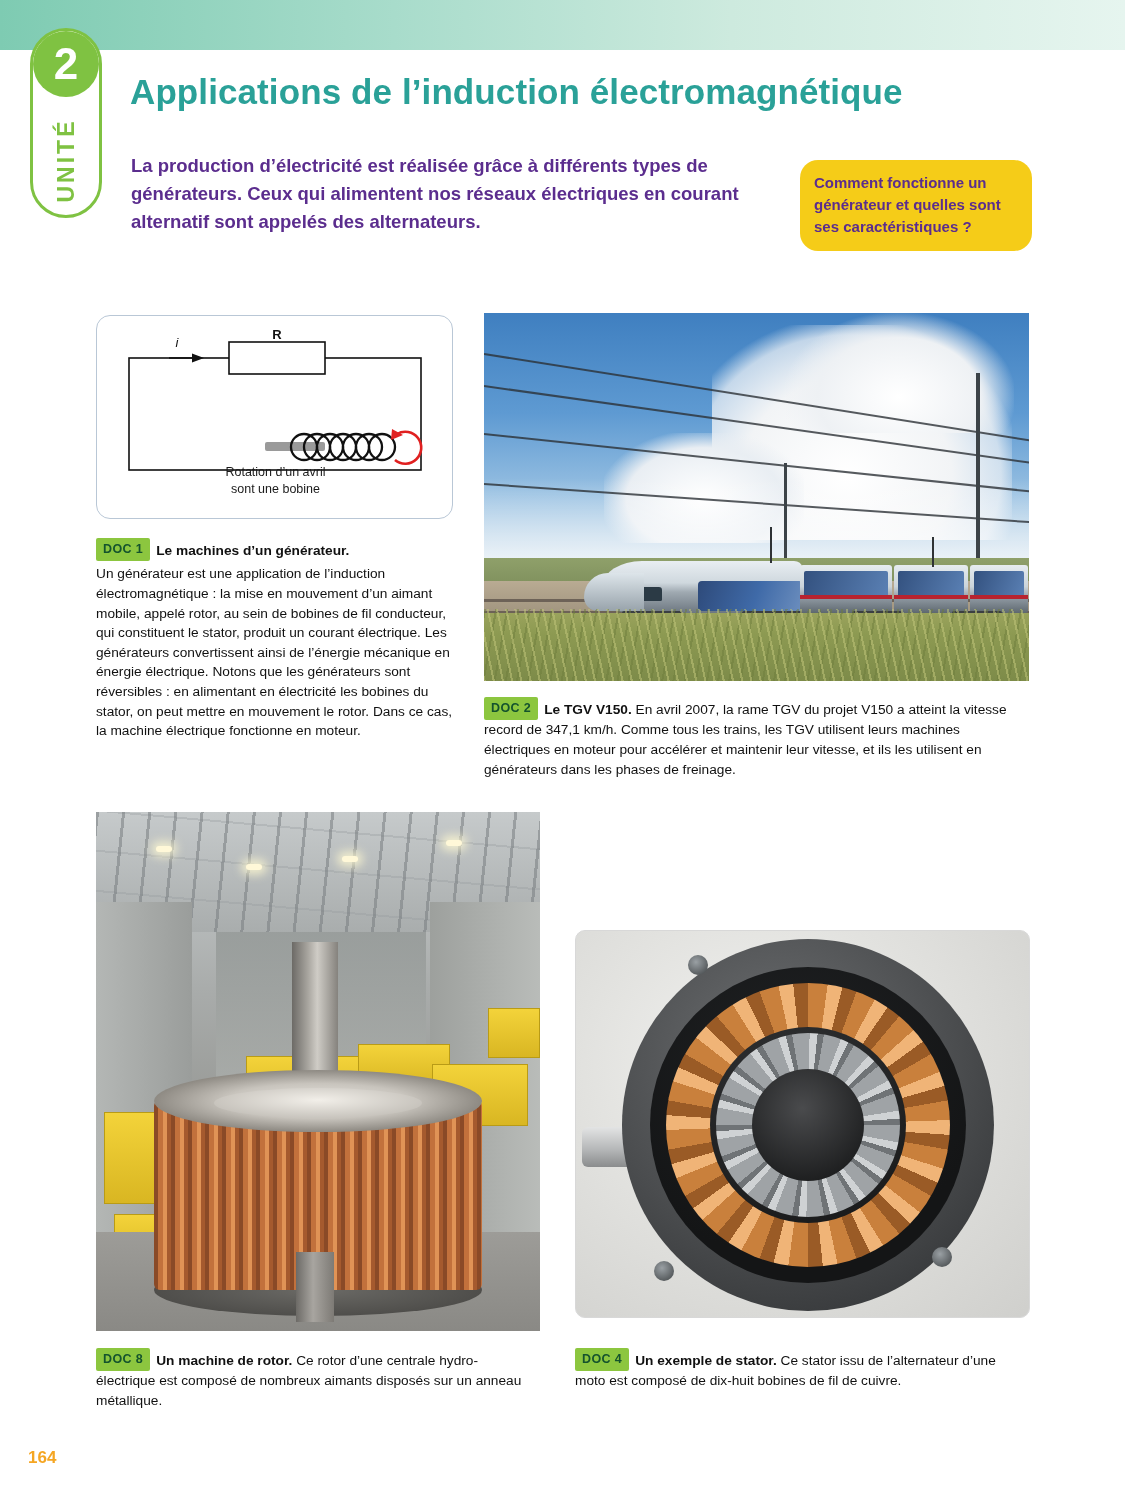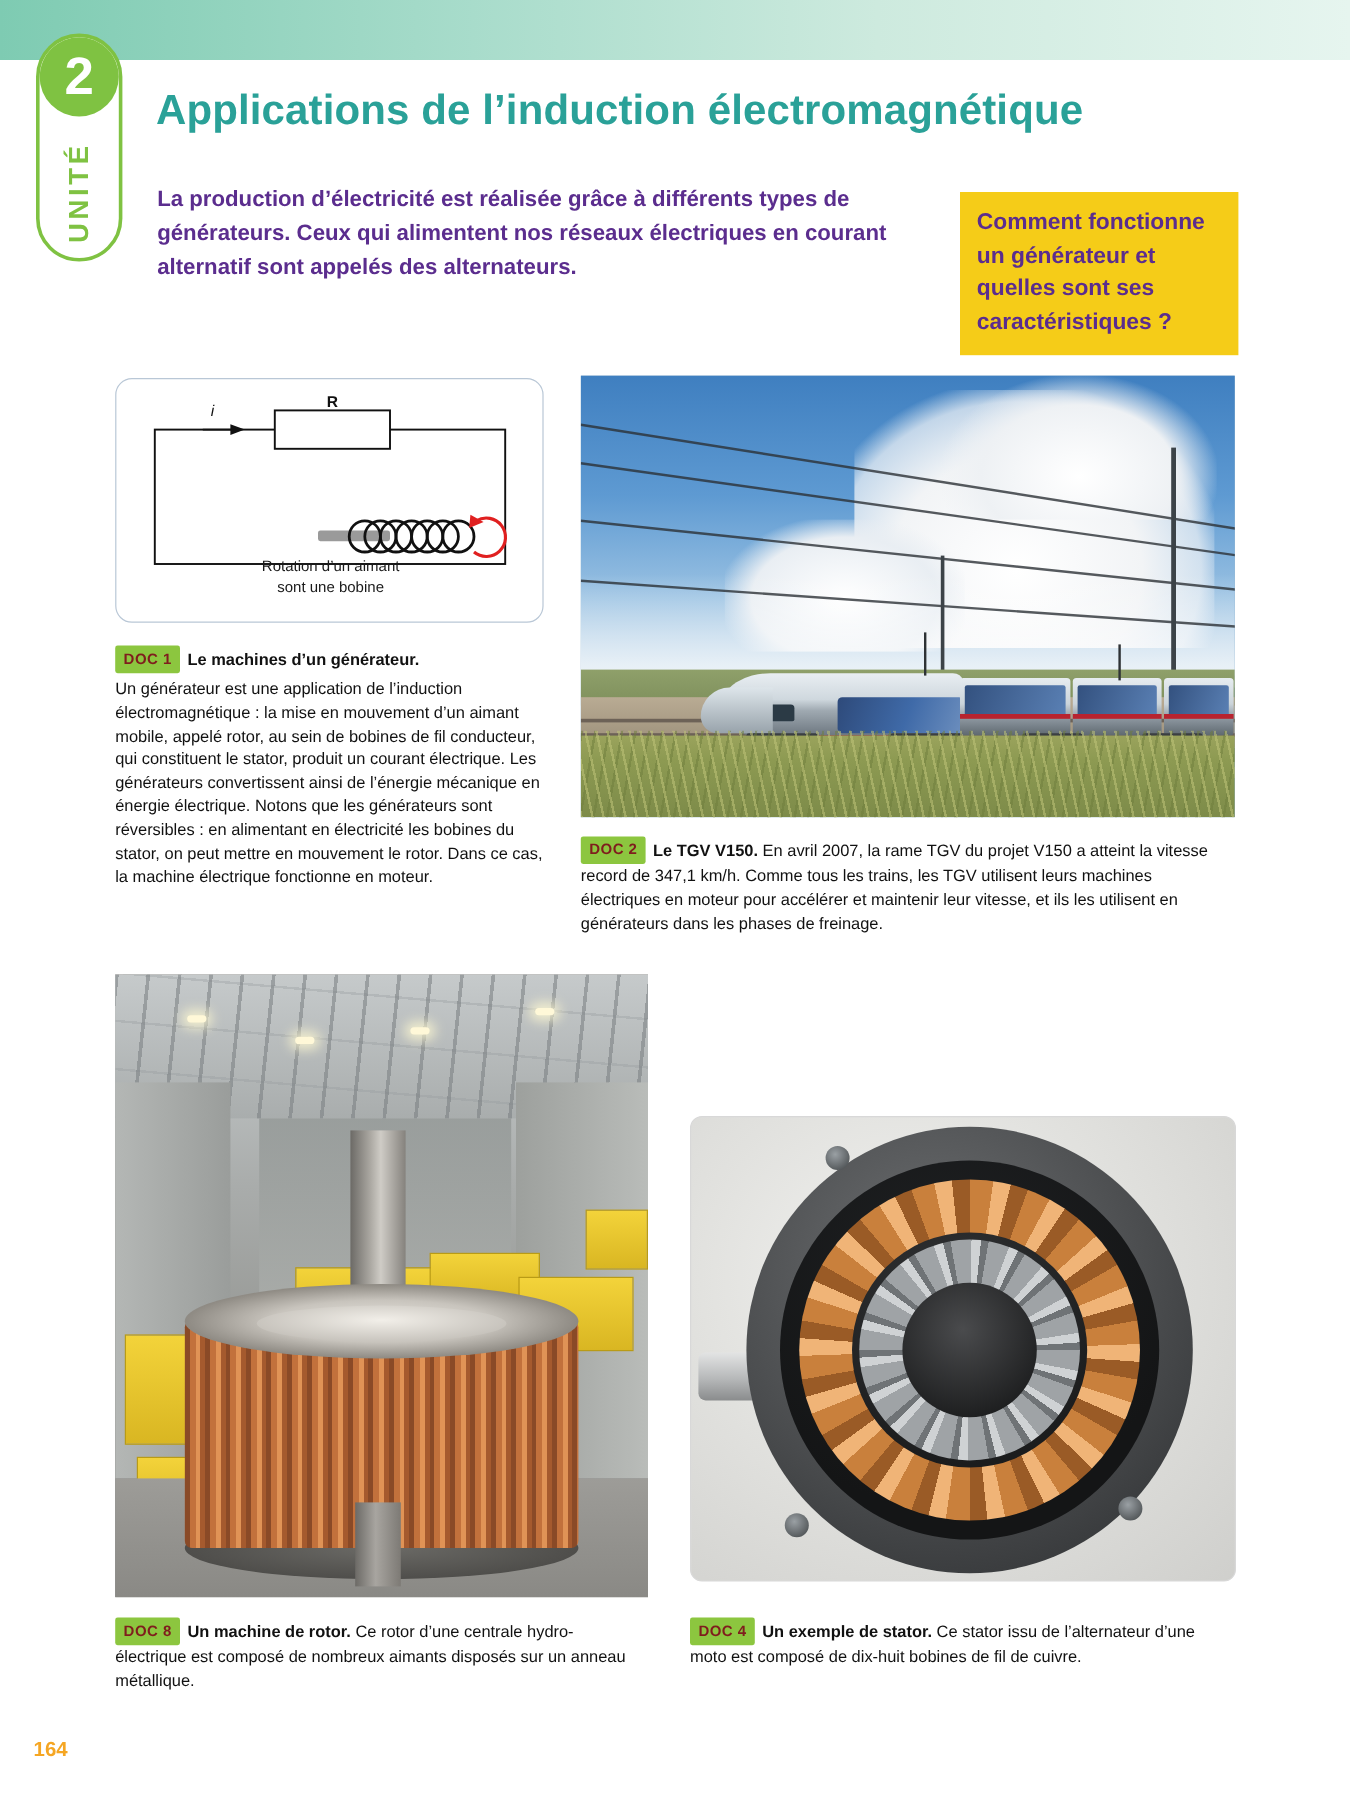--- a/index.html
+++ b/index.html
@@ -92,23 +92,24 @@
   }
 
   
   .question-box {
     position: absolute;
     left: 800px; top: 160px;
     width: 232px;
     padding: 12px 14px 14px 14px;
     background: #f5cc18;
     color: #5b2d8e;
-    font-size: 19px;
+    font-size: 15px;
     font-weight: bold;
     line-height: 1.45;
+    border-radius: 18px;
   }
 
   
   .doc1-card {
     position: absolute;
     left: 96px; top: 315px;
     width: 357px; height: 204px;
     border: 1.5px solid #b9c7d6;
     border-radius: 14px;
     background: #ffffff;
@@ -121,21 +122,21 @@
     text-align: center;
     font-size: 12.5px;
     color: #1a1a1a;
     line-height: 1.35;
   }
 
   
   .doc-tag {
     display: inline-block;
     background: #8cc63f;
-    color: #7f1d1d;
+    color: #14532d;
     font-size: 12.5px;
     font-weight: bold;
     padding: 2.5px 7px 3px 7px;
     border-radius: 2px;
     letter-spacing: 0.4px;
     vertical-align: 2px;
     margin-right: 6px;
   }
   .doc-block {
     position: absolute;
@@ -447,21 +448,21 @@
       <circle cx="285" cy="131" r="13"></circle>
     </g>
 
     <path d="M300 118 a16 16 0 1 1 -2 26" stroke="#e02020" stroke-width="2.6" fill="none"></path>
     <polygon points="295,113 306,119 294,124" fill="#e02020"></polygon>
   </svg>
 
   <div style="position:absolute;left:168px;top:11px;width:24px;text-align:center;font-size:13px;font-weight:bold;color:#111;">R</div>
   <div style="position:absolute;left:72px;top:19px;width:16px;text-align:center;font-size:13px;font-style:italic;color:#111;">i</div>
   <div class="doc1-caption-in">
-    <div>Rotation d’un aimant</div>
+    <div>Rotation d’un avril</div>
     <div>sont une bobine</div>
   </div>
 </div>
 
 <div class="doc-block doc1-text">
   <span class="doc-tag">DOC 1</span><b>Le machines d’un générateur.</b>
   <div style="margin-top:3px;">Un générateur est une application de l’induction électromagnétique : la mise en mouvement d’un aimant mobile, appelé rotor, au sein de bobines de fil conducteur, qui constituent le stator, produit un courant électrique. Les générateurs convertissent ainsi de l’énergie mécanique en énergie électrique. Notons que les générateurs sont réversibles : en alimentant en électricité les bobines du stator, on peut mettre en mouvement le rotor. Dans ce cas, la machine électrique fonctionne en moteur.</div>
 </div>
 
 <div class="doc2-photo">

